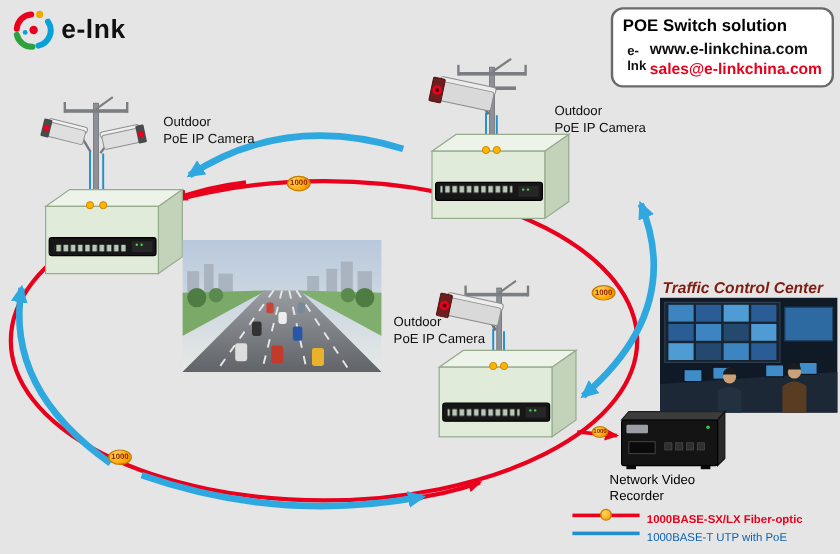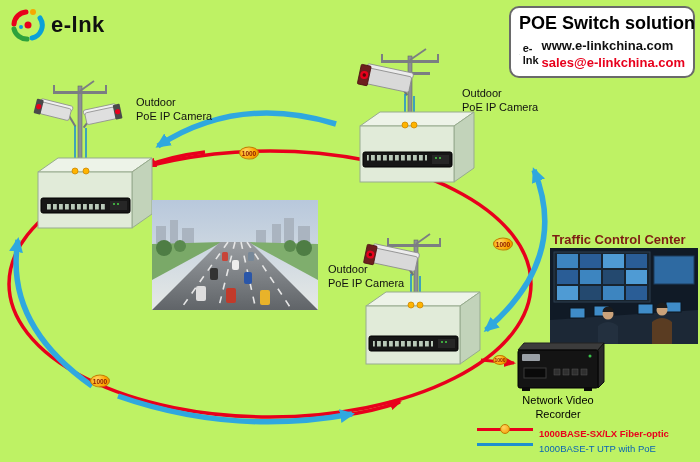--- a/index.html
+++ b/index.html
@@ -1,38 +1,38 @@
 <!DOCTYPE html>
 <html><head>
 <meta charset="utf-8">
 <style>
   *{margin:0;padding:0;box-sizing:border-box}
   html,body{background:#fff}
   body{font-family:"Liberation Sans",sans-serif}
-  #canvas{position:relative;width:700px;height:462px;background:#bef264;overflow:hidden}
+  #canvas{position:relative;width:700px;height:462px;background:#e5e5e5;overflow:hidden}
   .abs{position:absolute}
   svg{display:block}
   .logo{display:flex;align-items:center;gap:5px;z-index:6}
   .logo-text{font-size:22px;font-weight:bold;color:#101010;letter-spacing:.5px}
   .info-box{width:186px;border:2px solid #6a6a6a;border-radius:10px;background:#fff;padding:5px 8px 6px;z-index:6}
-  .info-title{font-size:18px;font-weight:bold;color:#000;text-align:right;white-space:nowrap}
+  .info-title{font-size:14px;font-weight:bold;color:#000;text-align:left;white-space:nowrap}
   .info-row{display:flex;align-items:center;margin-top:4px;gap:3px}
   .info-brand{font-size:11px;font-weight:bold;color:#101010}
   .info-contacts{margin-left:auto}
   .info-web{font-size:13px;font-weight:bold;color:#101010;white-space:nowrap}
   .info-mail{font-size:13px;font-weight:bold;color:#e8001c;margin-top:2px;white-space:nowrap}
   .cam-label{font-size:11px;color:#101010;line-height:1.3;z-index:4;white-space:nowrap}
   .badge{display:flex;align-items:center;justify-content:center;
     background:radial-gradient(circle at 35% 30%,#ffd55e 0%,#fca600 60%,#e88a00 100%);
     border:1px solid #c47a00;border-radius:50%;color:#8d1a00;font-weight:bold;z-index:6;
     transform:translate(-50%,-50%)}
   .badge.big{width:20px;height:13px;font-size:6.5px}
   .badge.small{width:14px;height:10px;font-size:5px}
-  .tcc-label{font-size:13px;font-weight:bold;color:#7d1d14;z-index:4;white-space:nowrap}
-  .nvr-label{width:100px;text-align:center;font-size:11px;color:#000;line-height:1.25;z-index:4}
+  .tcc-label{font-size:13px;font-weight:bold;font-style:italic;color:#7d1d14;z-index:4;white-space:nowrap}
+  .nvr-label{width:100px;text-align:left;font-size:11px;color:#000;line-height:1.25;z-index:4}
   .legend{z-index:6}
   .legend-row{display:flex;align-items:flex-start;gap:6px;height:13px;margin-bottom:2px}
   .leg-sym{position:relative;width:56px;height:3px;flex:0 0 auto}
   .leg-red{background:#e8001c}
   .leg-blue{background:#1e8fd0}
   .leg-dot{position:absolute;left:23px;top:-4px;width:10px;height:10px;border-radius:50%;
     background:radial-gradient(circle at 35% 30%,#ffd55e,#f59b00);border:1px solid #c47a00}
   .leg-text-red{font-size:9.5px;font-weight:bold;color:#e8001c;white-space:nowrap}
   .leg-text-blue{font-size:9.5px;font-weight:normal;color:#0a64b4;white-space:nowrap}
   .z1{z-index:1}.z2{z-index:2}.z3{z-index:3}

